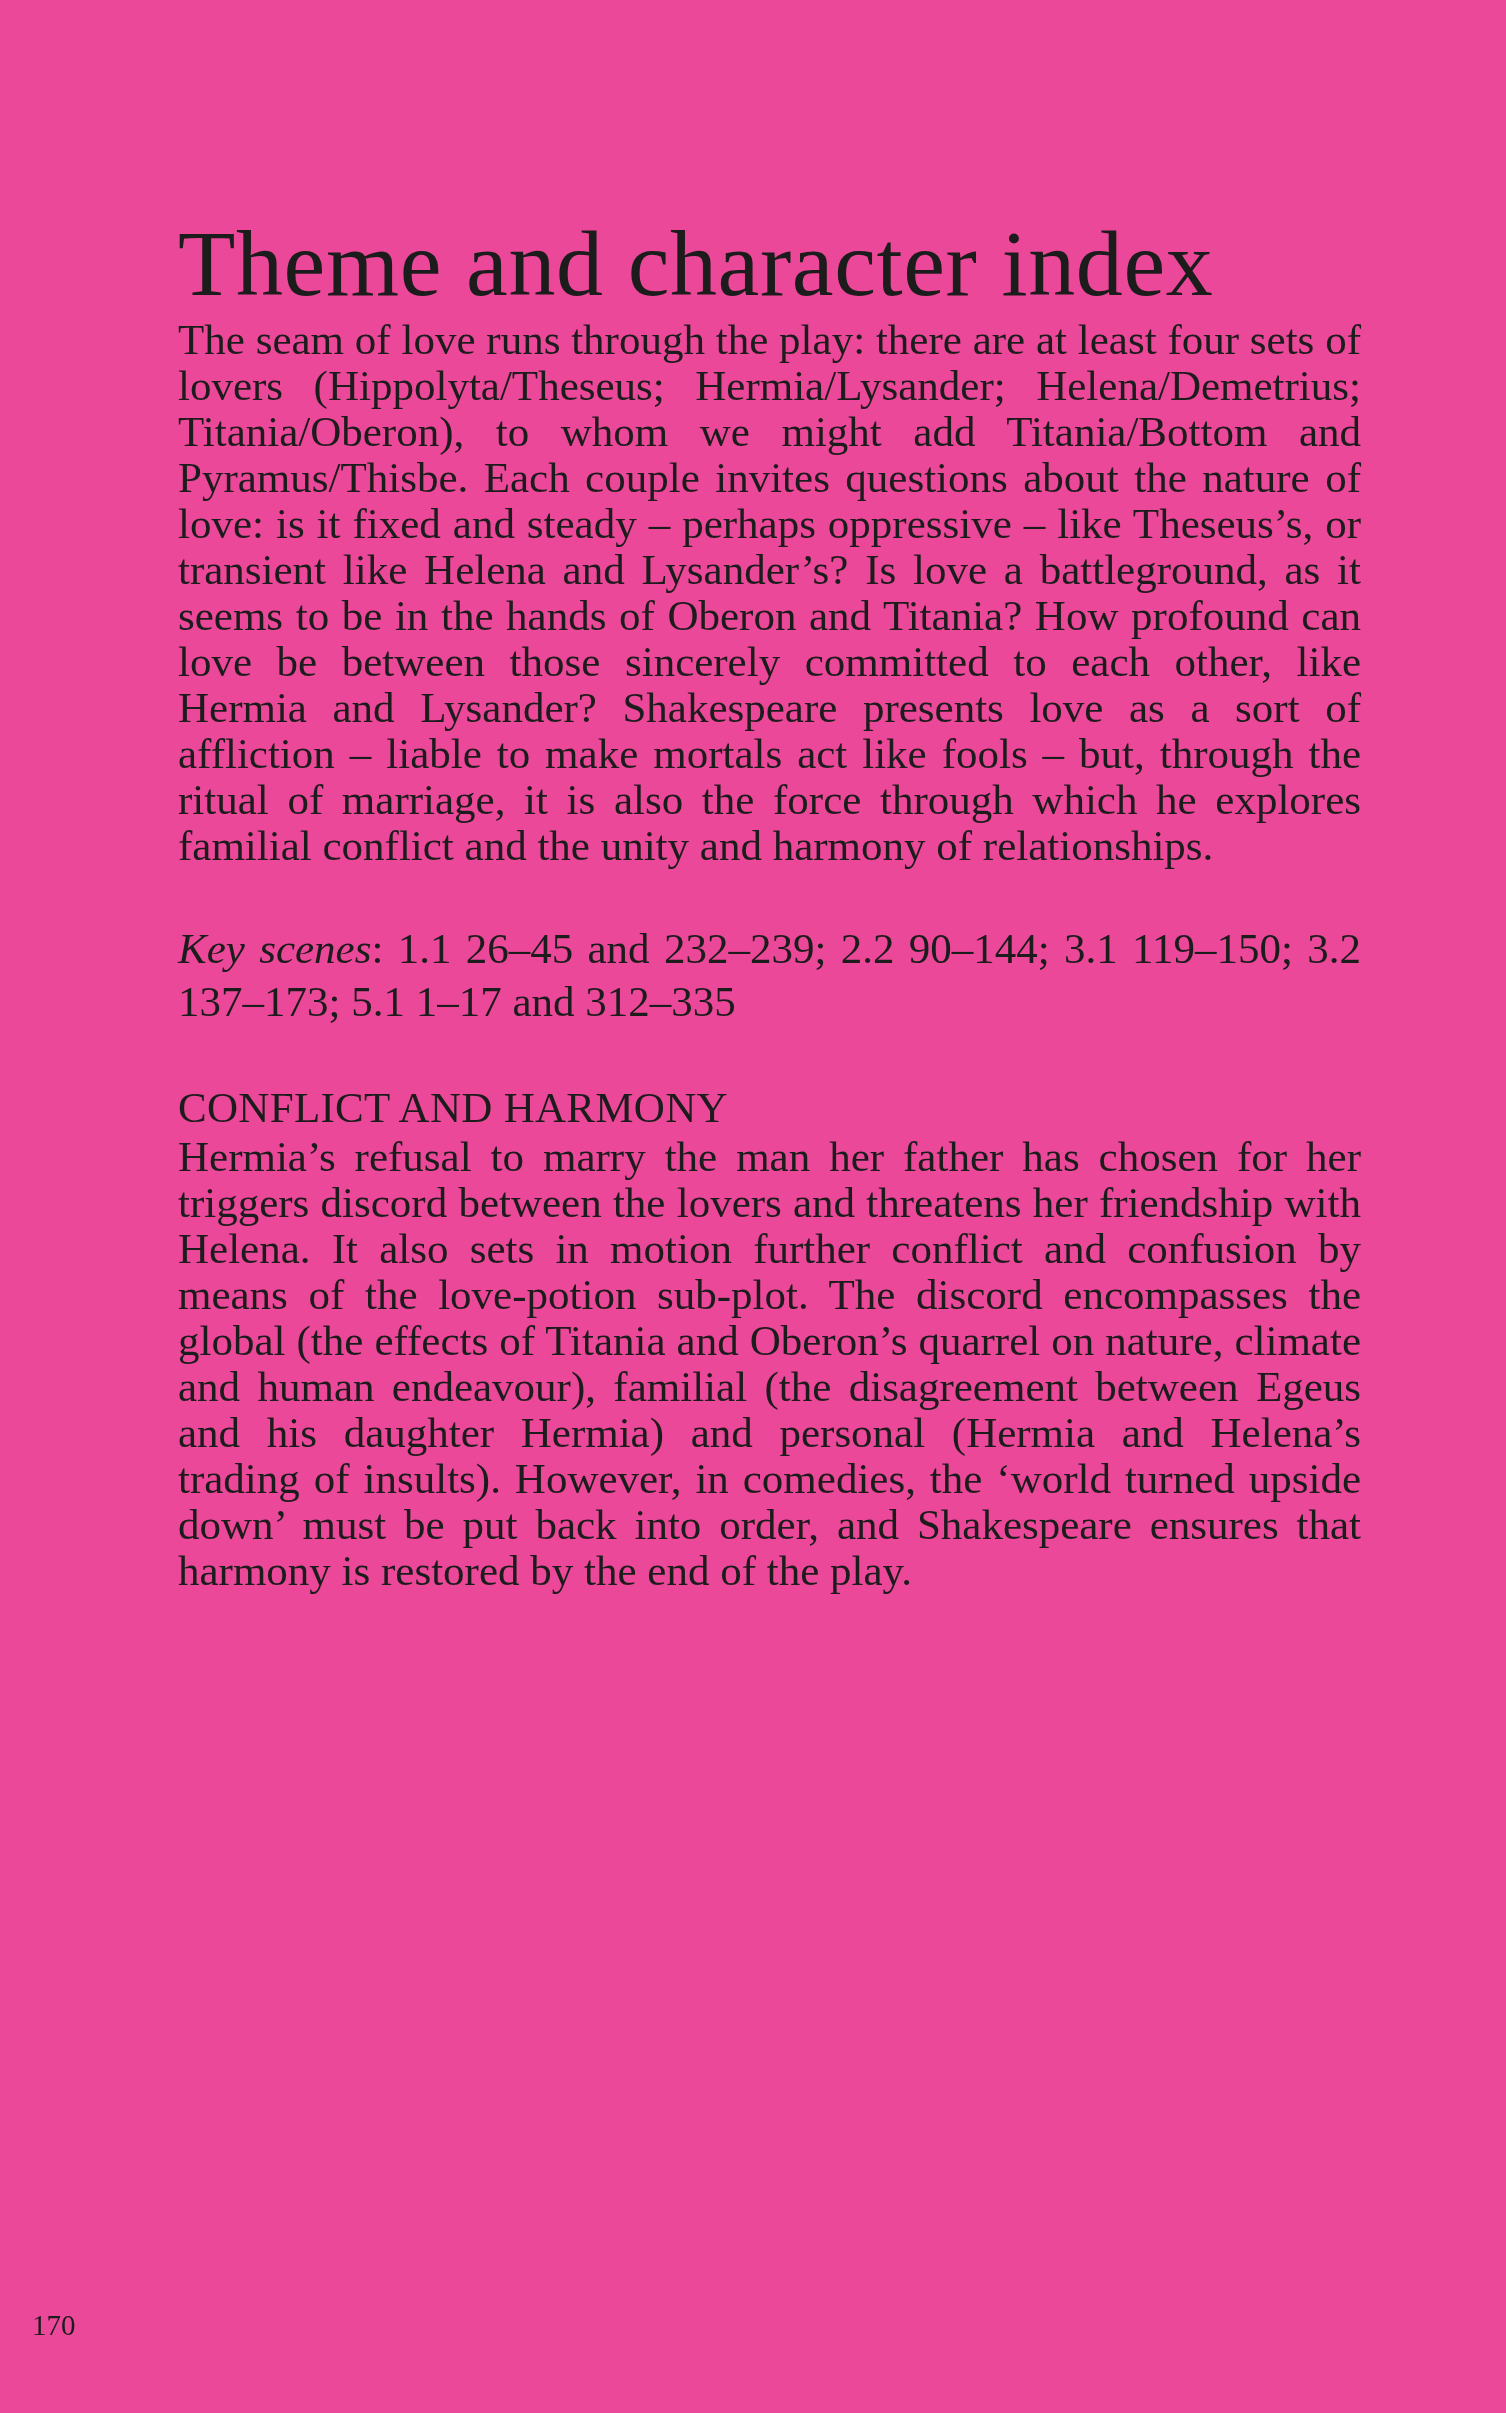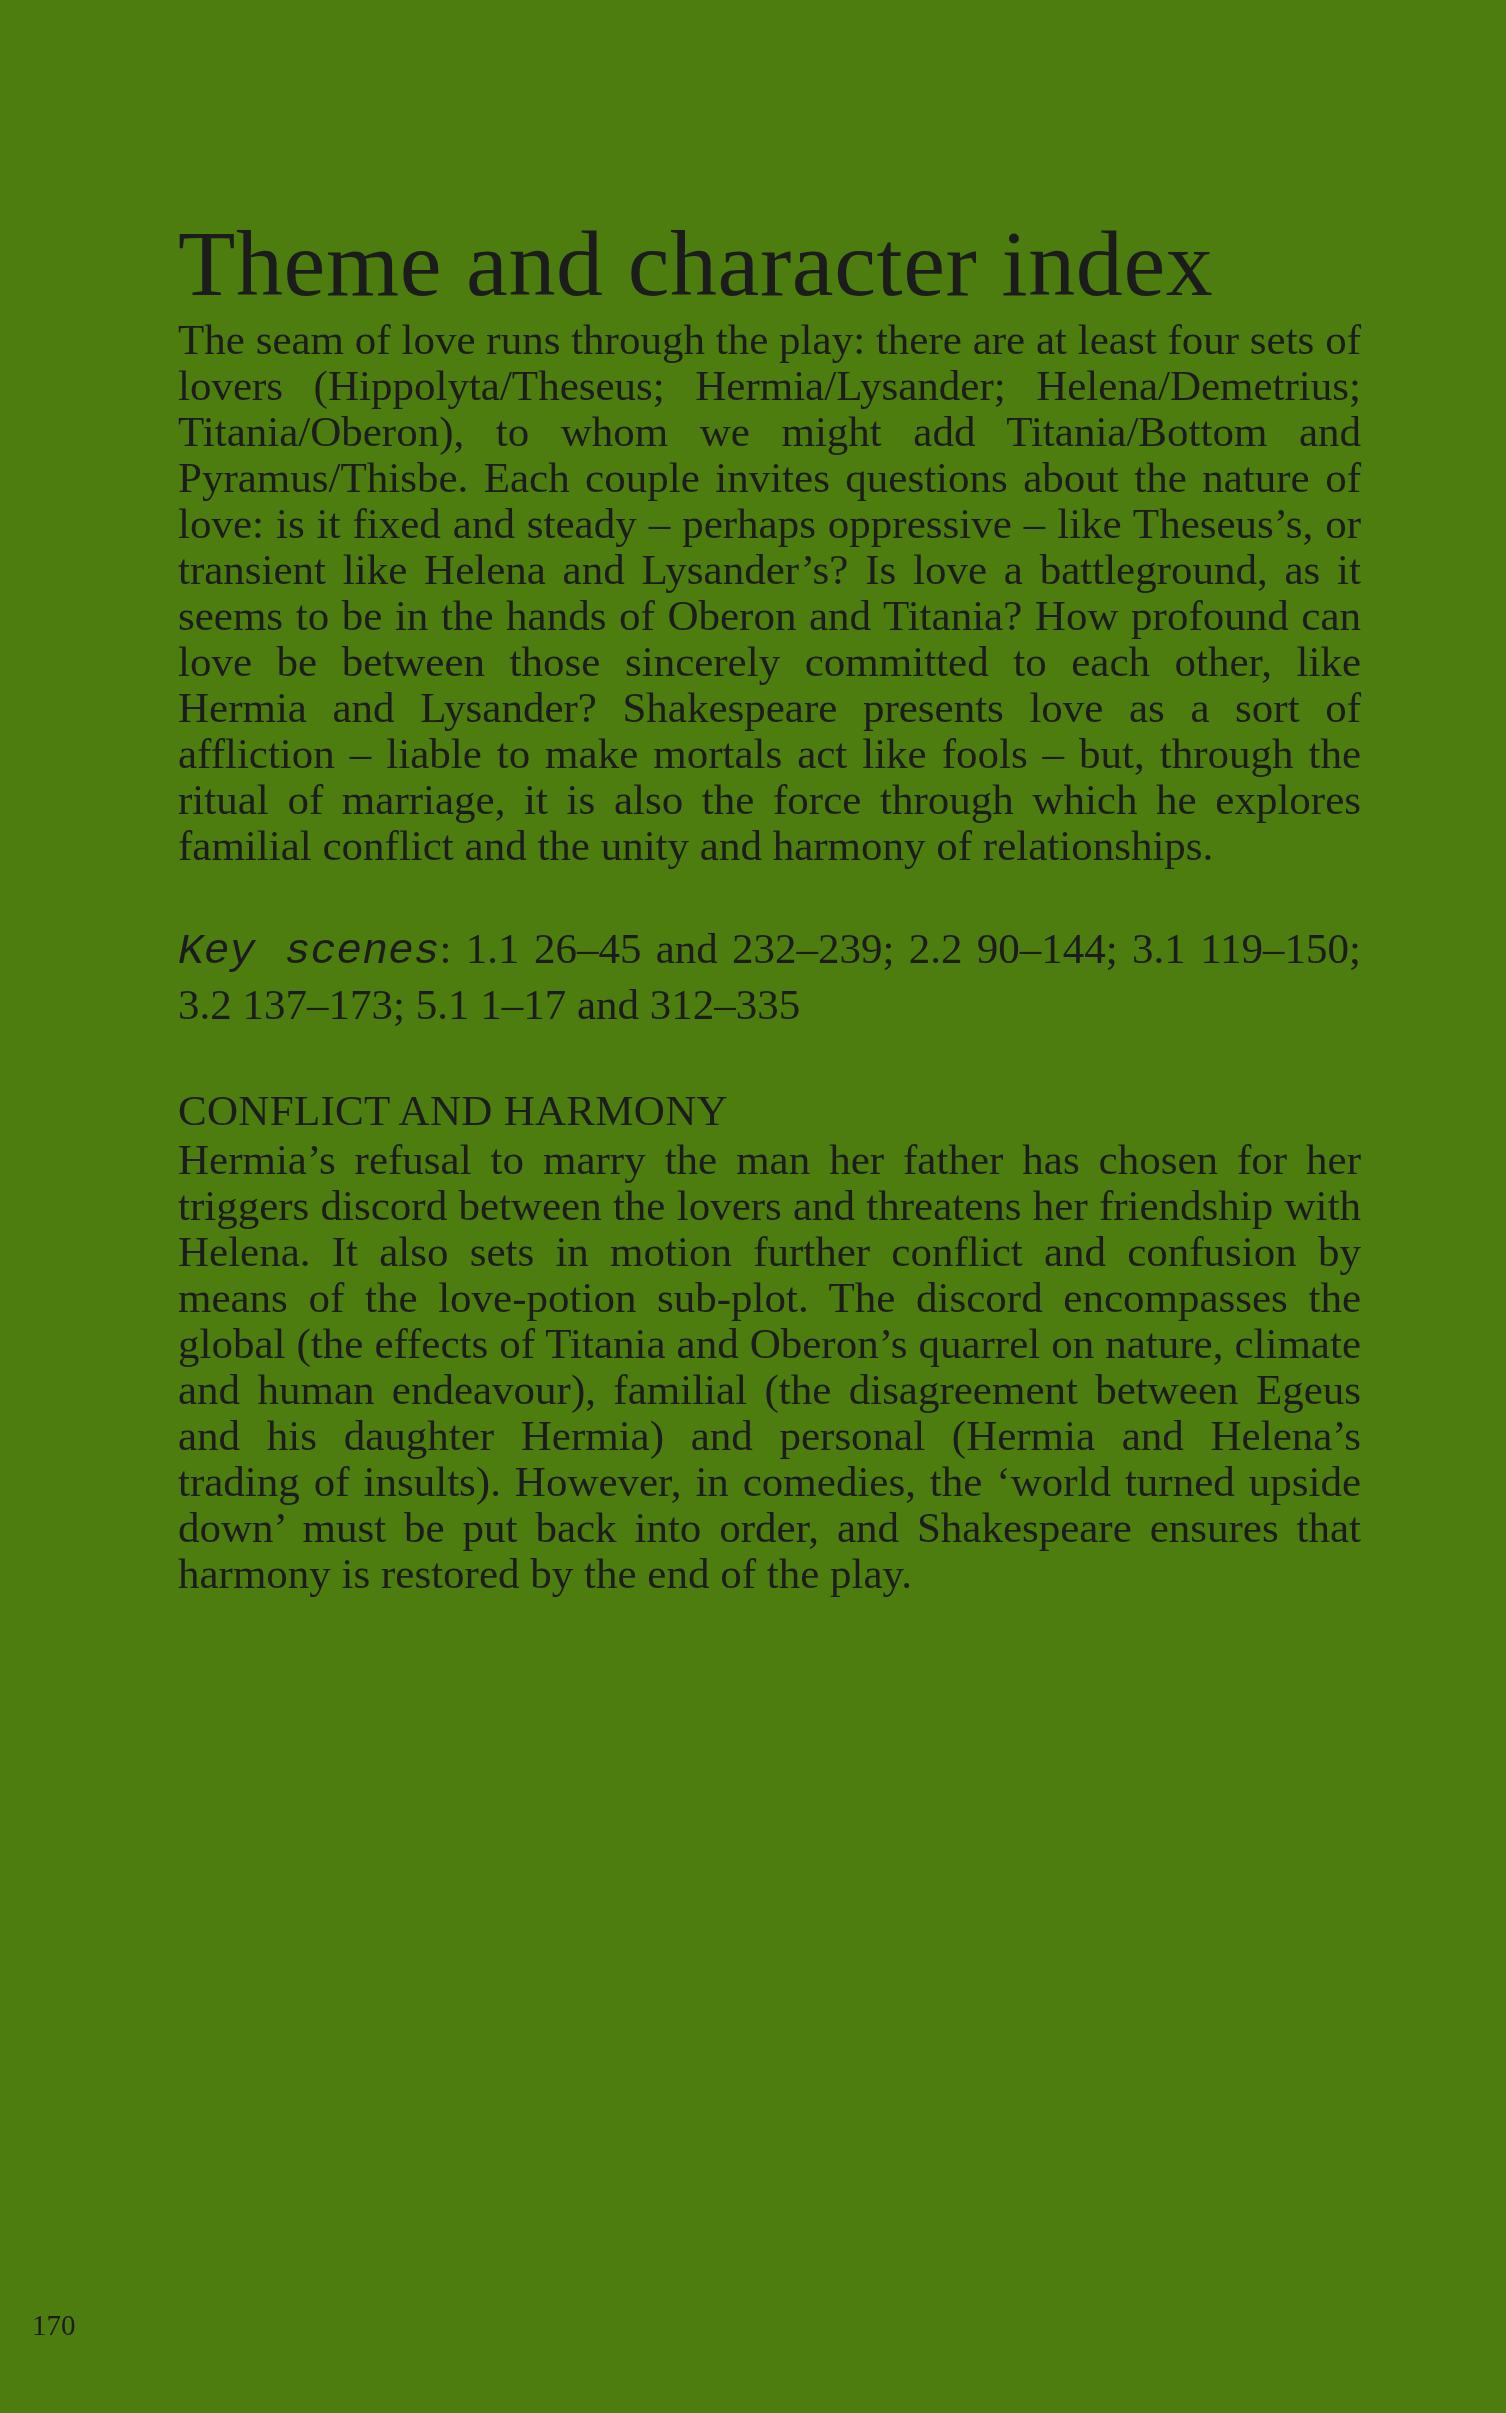--- a/index.html
+++ b/index.html
@@ -4,21 +4,21 @@
 <style>
   html, body {
     margin: 0;
     padding: 0;
     background: #ffffff;
   }
   .page {
     position: relative;
     width: 1506px;
     height: 2413px;
-    background: #4d7c0f;
+    background: #ec4899;
     font-family: "Liberation Serif", "DejaVu Serif", serif;
     color: #1c1c1c;
     overflow: hidden;
   }
   .content {
     position: absolute;
     left: 178px;
     top: 0;
     width: 1183px;
   }
@@ -49,21 +49,20 @@
     text-justify: inter-word;
   }
   .key-scenes {
     margin: 53px 0 0 0;
     font-size: 43px;
     line-height: 53px;
     text-align: justify;
   }
   .ks-label {
     font-style: italic;
-    font-family: Liberation Mono, monospace;
   }
   .page-number {
     position: absolute;
     left: 0;
     bottom: 63px;
     width: 1506px;
     text-align: left;
     font-size: 29px;
     line-height: 50px;
     margin-left: 32px;

